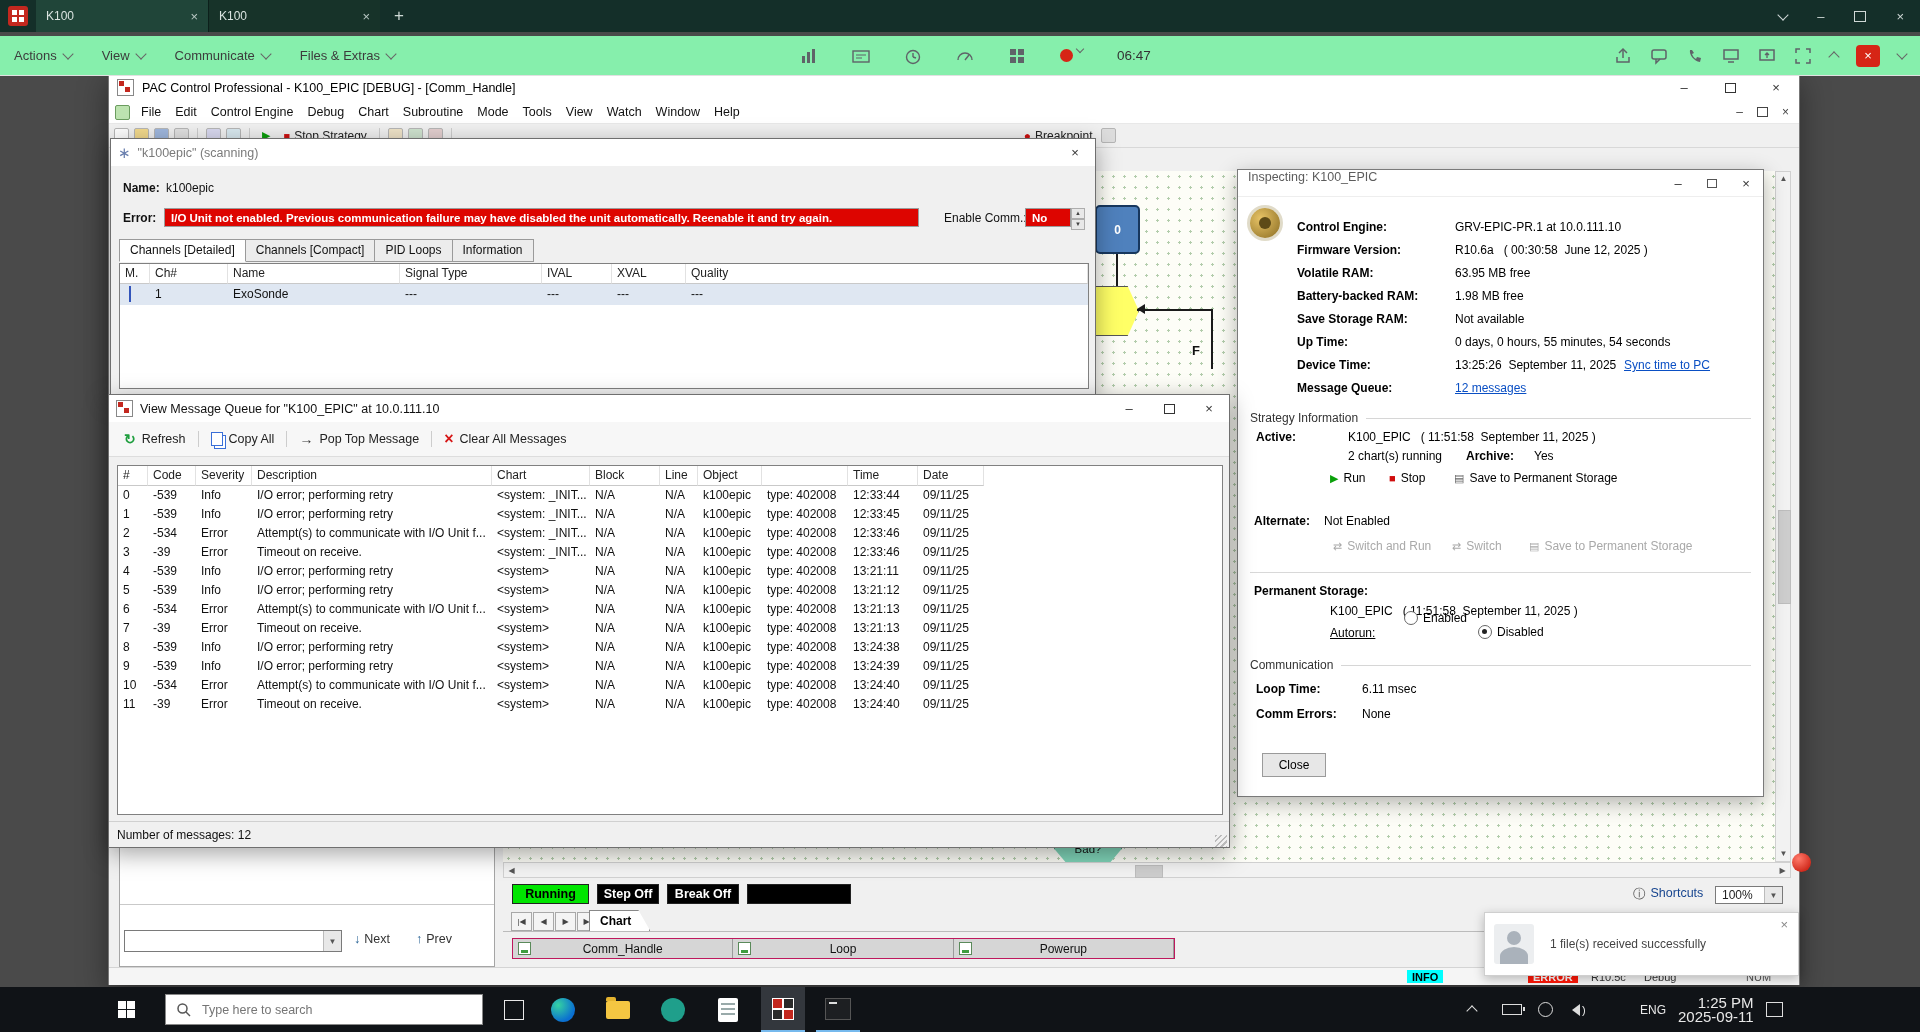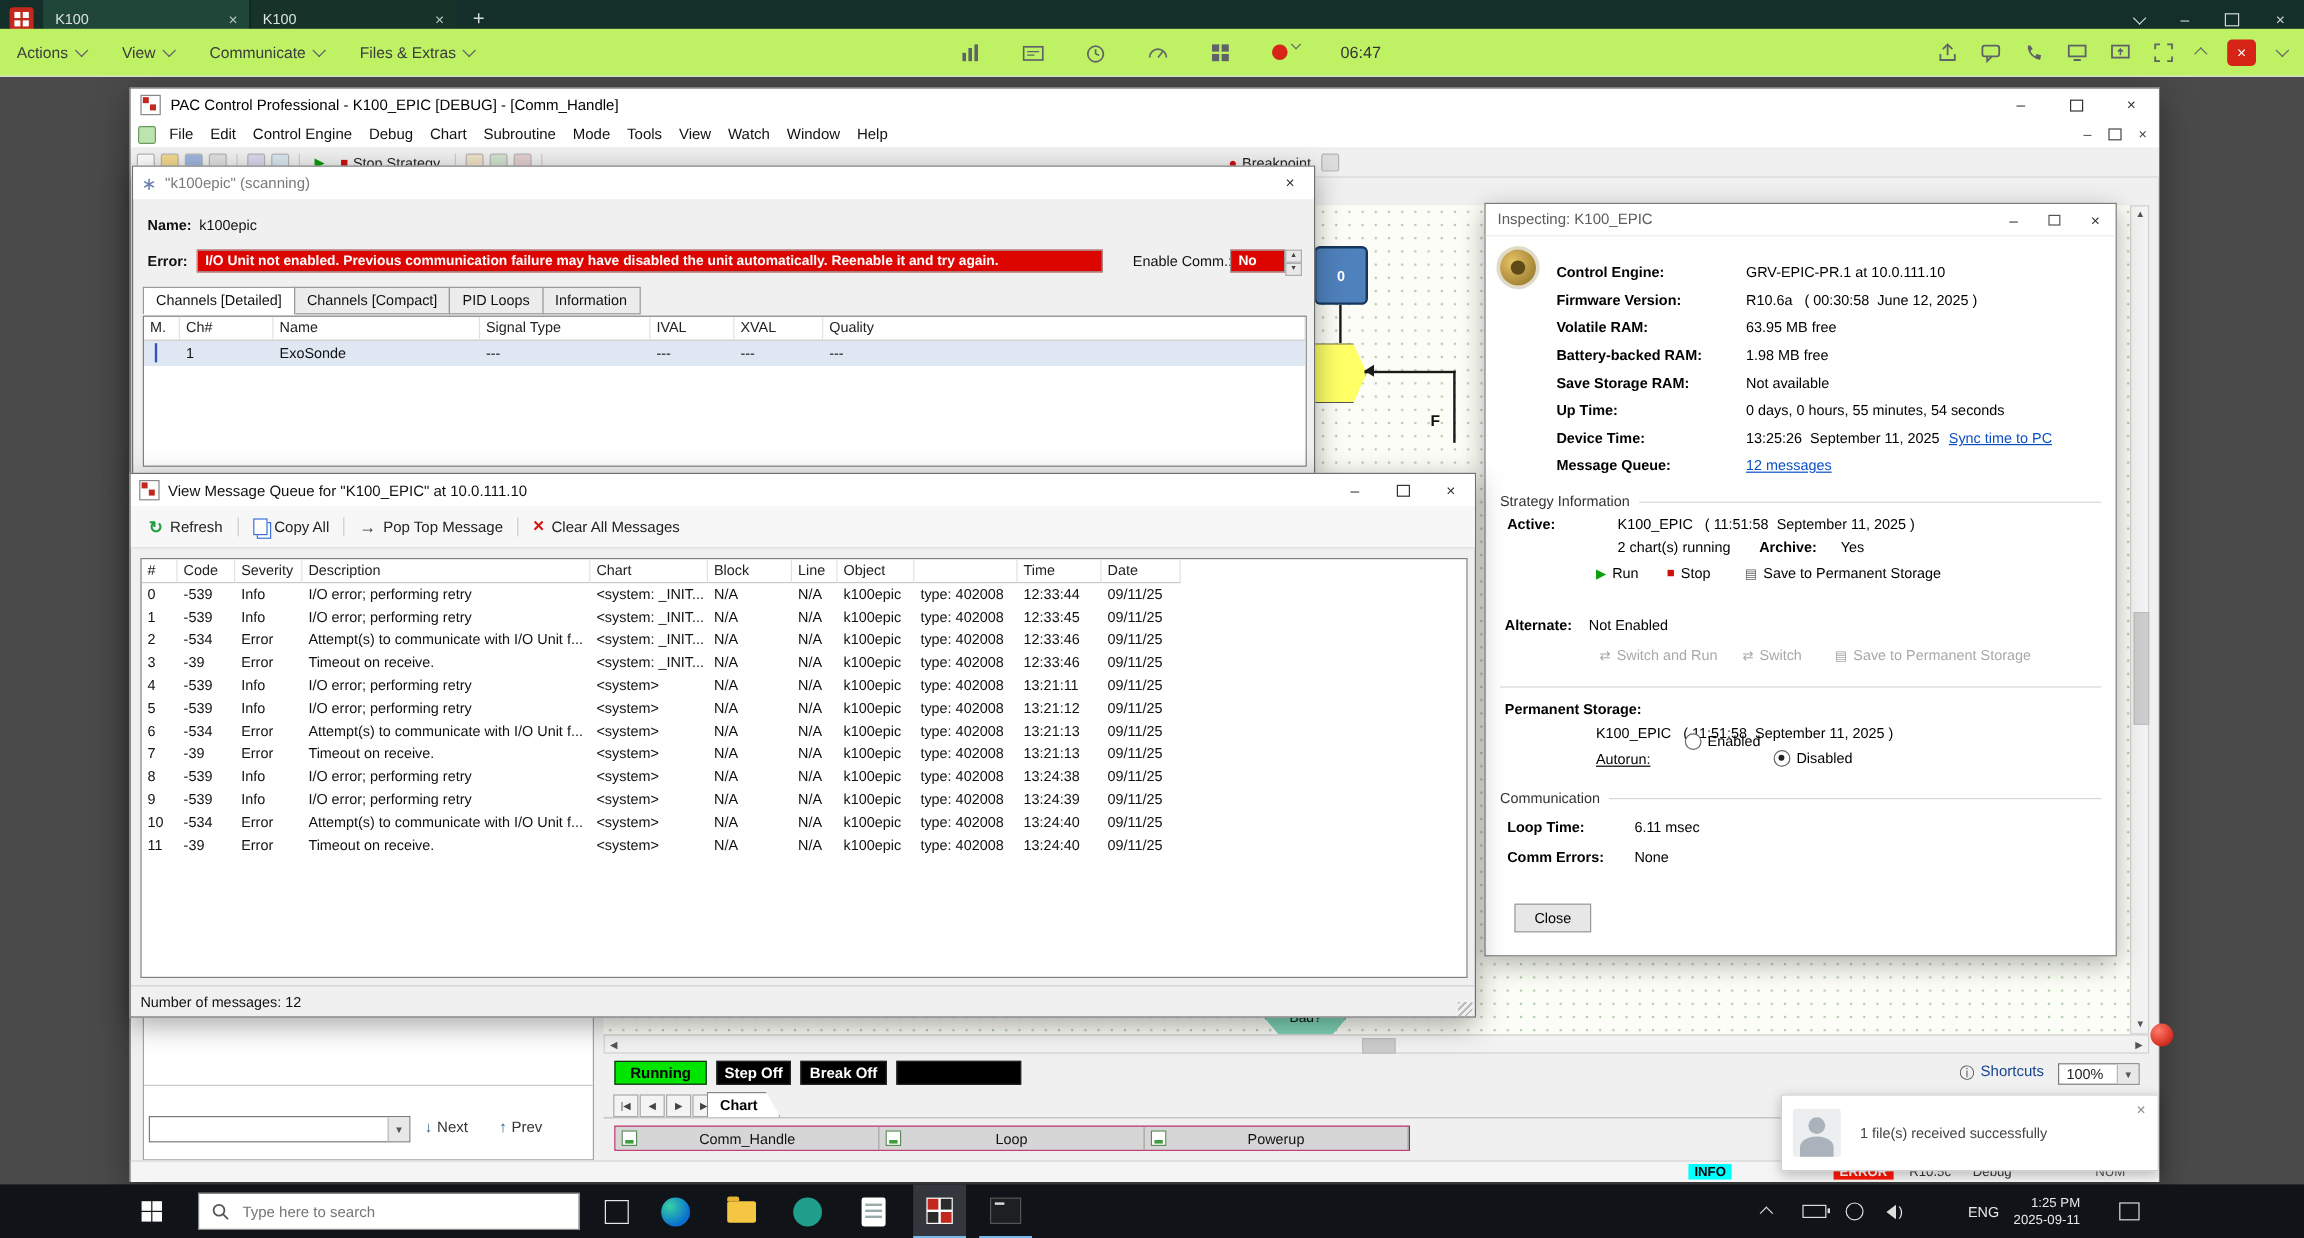--- a/index.html
+++ b/index.html
@@ -21,21 +21,21 @@
                     box-shadow:7px 0 #fff,0 7px #fff,7px 7px #fff}
   .rtab{height:32px;display:flex;align-items:center;gap:8px;padding:0 10px;width:172px;box-sizing:border-box}
   .rtab.t1{background:#204539;margin-left:8px}
   .rtab.t2{background:#173329;border-left:1px solid #0c201b}
   .rtab .x{margin-left:auto;color:#b9c8c4;font-size:13px;cursor:pointer}
   .rplus{margin-left:14px;font-size:17px;color:#cfdad6;cursor:pointer}
   .rwin{margin-left:auto;display:flex;align-items:center;gap:30px;margin-right:16px;color:#cfd8d6;font-size:13px}
   .rwin .bx{width:10px;height:9px;border:1.4px solid #cfd8d6;display:inline-block}
 
   
-  #remotetb{position:absolute;left:0;top:24px;width:1920px;height:39px;background:#bef264;
+  #remotetb{position:absolute;left:0;top:36px;width:1920px;height:39px;background:#86efac;
             border-bottom:1px solid #e1e1e1;z-index:60;font-size:13px;color:#3c3c3c}
   #rmenus{position:absolute;left:14px;top:0;height:39px;display:flex;align-items:center;gap:30px}
   .rmenu{display:flex;align-items:center;gap:7px;cursor:pointer}
   #rcenter{position:absolute;left:800px;top:0;height:39px;display:flex;align-items:center;gap:34px}
   #rright{position:absolute;right:14px;top:0;height:39px;display:flex;align-items:center;gap:18px}
   .gicon svg{display:block}
   .recdot{width:13px;height:13px;border-radius:50%;background:#d62516}
   .redbtn{width:24px;height:22px;background:#d62516;border-radius:4px;color:#fff;font-size:13px;
           display:flex;align-items:center;justify-content:center}
 
@@ -130,21 +130,21 @@
   .qtool{height:34px;display:flex;align-items:center;background:#f7f7f7;border-bottom:1px solid #ddd;padding-left:6px}
   .qbtn{display:flex;align-items:center;gap:6px;padding:0 9px;font-size:12.5px;color:#222;cursor:pointer}
   .copyic{width:10px;height:12px;border:1.3px solid #3a6fd8;background:#fff;box-shadow:3px 3px 0 -1px #fff,3px 3px #3a6fd8}
   .grip{position:absolute;right:2px;bottom:2px;width:12px;height:12px;
         background:repeating-linear-gradient(135deg,#bbb 0 1.5px,transparent 1.5px 4px)}
 
   
   #inspect{position:absolute;left:1237px;top:169px;width:527px;height:628px;background:#fff;
            border:1px solid #7a7a7a;box-sizing:border-box;box-shadow:0 6px 20px rgba(0,0,0,.3);
            font-size:12px;color:#000;z-index:15}
-  .ititle{height:26px;display:flex;align-items:center;color:#5c5c5c;font-size:12.5px;border-bottom:1px solid #eee}
+  .ititle{height:26px;display:flex;color:#5c5c5c;font-size:12.5px;border-bottom:1px solid #eee}
   .gear{position:absolute;left:12px;top:38px;width:30px;height:30px;border-radius:50%;
         background:radial-gradient(circle at 35% 35%,#e7c366,#8a6c22);box-shadow:0 0 0 3px rgba(130,110,40,.25)}
   .gear::before{content:"";position:absolute;left:9px;top:9px;width:12px;height:12px;border-radius:50%;background:#5d4a17}
   #inspfields{position:absolute;left:0;top:46px;width:100%}
   .ifield{position:relative;height:23px}
   .ilabel{position:absolute;left:59px;top:4px;font-weight:bold;white-space:nowrap}
   .ivalue{position:absolute;left:217px;top:4px;white-space:pre}
   .ilink{position:absolute;top:4px;white-space:nowrap}
   .ghdr{position:absolute;display:flex;align-items:center;gap:8px;color:#333;font-size:12px;left:12px;right:12px}
   .ghdr::after{content:"";flex:1;height:1px;background:#d6d6d6}
@@ -193,21 +193,21 @@
                   box-shadow:11px 11px #c3281f,11px 0 #2b2b2b,0 11px #2b2b2b}
   .consapp{width:24px;height:20px;background:#1d1f22;border:1px solid #555;position:relative}
   .consapp::before{content:"";position:absolute;left:3px;top:3px;width:8px;height:2px;background:#ddd}
   .appslot{position:absolute;top:0;height:45px;width:44px;display:flex;align-items:center;justify-content:center;cursor:pointer}
   .appslot.hl{background:#33373d;border-bottom:2px solid #76b9ed;box-sizing:border-box}
   .appslot.ul{border-bottom:2px solid #76b9ed;box-sizing:border-box}
   .battery{width:18px;height:9px;border:1.3px solid #ddd;position:relative}
   .battery::after{content:"";position:absolute;right:-4px;top:2px;width:2px;height:4px;background:#ddd}
   .spk{width:0;height:0;border:6px solid transparent;border-right:8px solid #ddd;border-left:none;position:relative}
   .tray-ic{position:absolute;top:0;height:45px;display:flex;align-items:center;color:#e8e8e8;font-size:12px}
-  .clockblk{line-height:14px;text-align:right;font-size:11px}
+  .clockblk{line-height:14px;text-align:right;font-size:15px}
   .notifsq{width:17px;height:15px;border:1.3px solid #ddd;box-sizing:border-box}
 </style>
 </head>
 <body>
 
 <div id="pac">
   <div class="ptitle">
     <span class="pacicon"></span>
     <span>PAC Control Professional - K100_EPIC [DEBUG] - [Comm_Handle]</span>
     <span class="wbtns">

